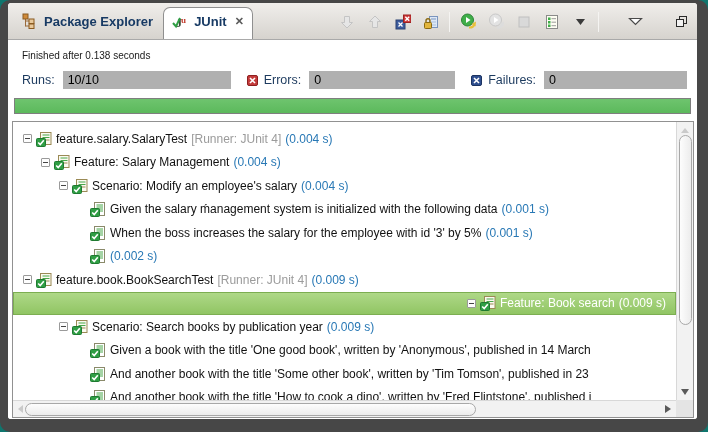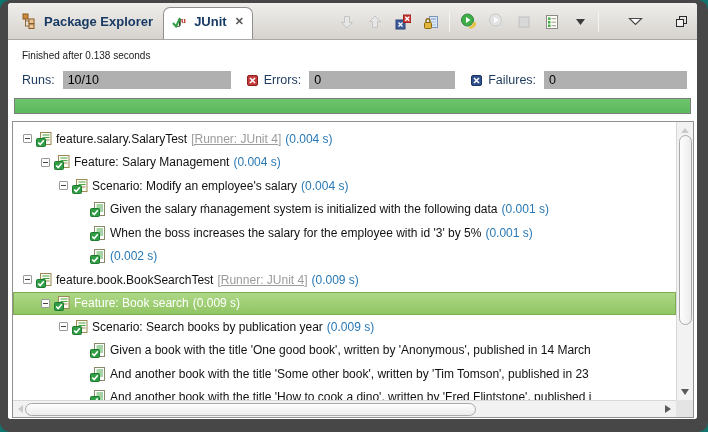--- a/index.html
+++ b/index.html
@@ -51,21 +51,21 @@
        font-size:12px; color:#111; min-width:100%; width:max-content; padding-right:10px;}
   .row.selected{background:linear-gradient(var(--sel-bg1),var(--sel-bg2));
                 outline:1px solid var(--sel-border); outline-offset:-1px; color:var(--sel-text);}
   .row.selected .rtime{color:var(--sel-text);}
   .expander{flex:0 0 9px; width:9px; height:9px; border:1px solid #9a9a9a; background:#fdfdfd;
             position:relative; border-radius:1px;}
   .expander::before{content:""; position:absolute; left:1px; right:1px; top:3px; height:1px; background:#444;}
   .expander.hidden{visibility:hidden;}
   .ticon{flex:0 0 16px; width:16px; height:16px;}
   .rlabel{color:inherit;}
-  .rrunner{color:var(--runner-color);text-decoration:underline;}
+  .rrunner{color:var(--runner-color);}
   .rtime{color:var(--time-color);}
 
   
   .vscroll{position:absolute; top:0; right:0; bottom:17px; width:17px; background:#f2f2f2;
            border-left:1px solid #d8d8d8; display:flex; flex-direction:column; align-items:center;}
   .hscroll{position:absolute; left:0; right:17px; bottom:0; height:17px; background:#f2f2f2;
            border-top:1px solid #d8d8d8; display:flex; align-items:center;}
   .corner{position:absolute; right:0; bottom:0; width:17px; height:17px; background:#e4e4e4;}
   .vthumb{width:13px; height:190px; margin-top:2px; background:linear-gradient(90deg,#fdfdfd,#ececec);
           border:1px solid #a8a8a8; border-radius:7px;}
@@ -321,21 +321,21 @@
                     <line x1="6.5" y1="4" x2="13.5" y2="4" stroke="#4aa84a"></line>
                     <line x1="6.5" y1="6.5" x2="13.5" y2="6.5" stroke="#4aa84a"></line>
                     <line x1="6.5" y1="9" x2="13.5" y2="9" stroke="#9a8a55"></line>
                     <rect x="0.5" y="7.5" width="9" height="8" rx="1" fill="#2f9e44" stroke="#1e7a30"></rect>
                     <path d="M2.2 11.5 L4.2 13.5 L7.8 9.3" fill="none" stroke="#fff" stroke-width="1.6"></path>
                   </svg></span>
     <span class="rlabel">feature.book.BookSearchTest</span>
     <span class="rrunner">[Runner: JUnit 4]</span>
     <span class="rtime">(0.009 s)</span>
   </div>
-              <div class="row selected" style="padding-left: 28px;">
+              <div class="row selected" style="padding-left: 28px; justify-content: flex-end;">
     <span class="expander"></span>
     <span class="ticon"><svg width="16" height="16" viewBox="0 0 16 16">
                     <rect x="4.5" y="1.5" width="10.5" height="12" fill="#fbfaf0" stroke="#9a8a55"></rect>
                     <line x1="6.5" y1="4" x2="13.5" y2="4" stroke="#4aa84a"></line>
                     <line x1="6.5" y1="6.5" x2="13.5" y2="6.5" stroke="#4aa84a"></line>
                     <line x1="6.5" y1="9" x2="13.5" y2="9" stroke="#9a8a55"></line>
                     <rect x="0.5" y="7.5" width="9" height="8" rx="1" fill="#2f9e44" stroke="#1e7a30"></rect>
                     <path d="M2.2 11.5 L4.2 13.5 L7.8 9.3" fill="none" stroke="#fff" stroke-width="1.6"></path>
                   </svg></span>
     <span class="rlabel">Feature: Book search</span>

